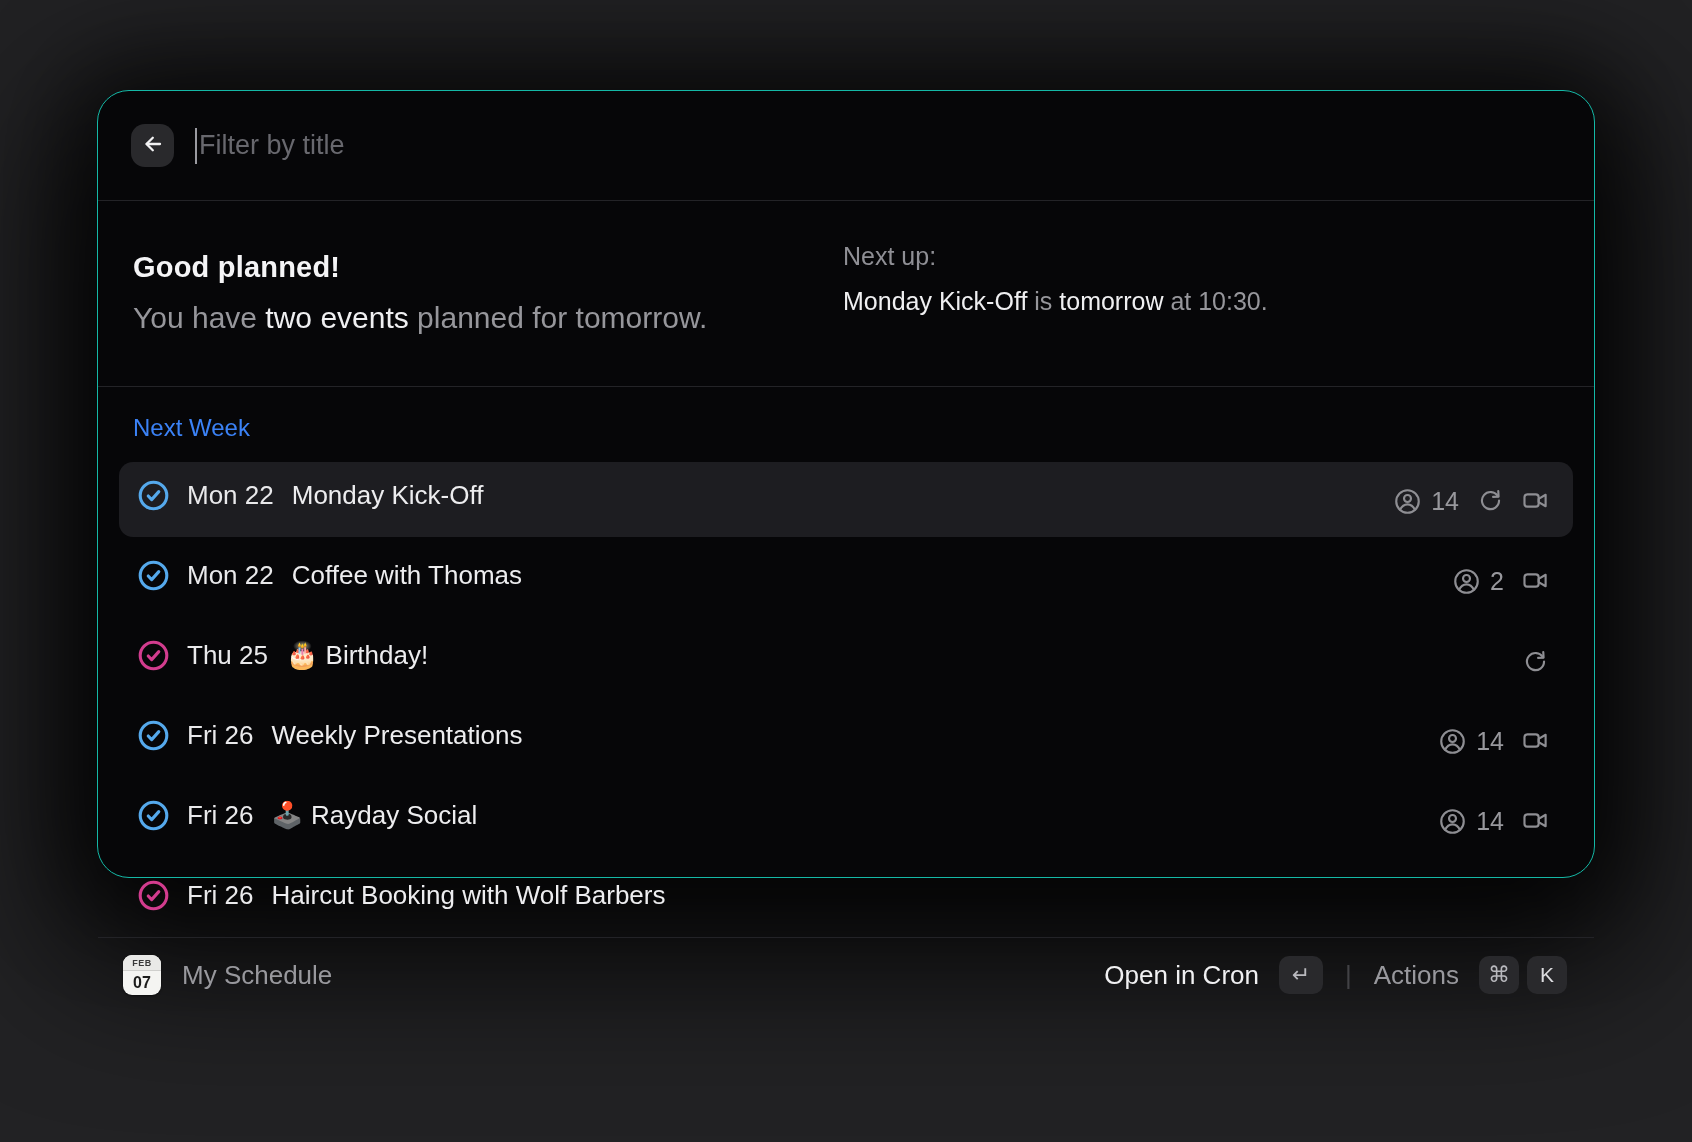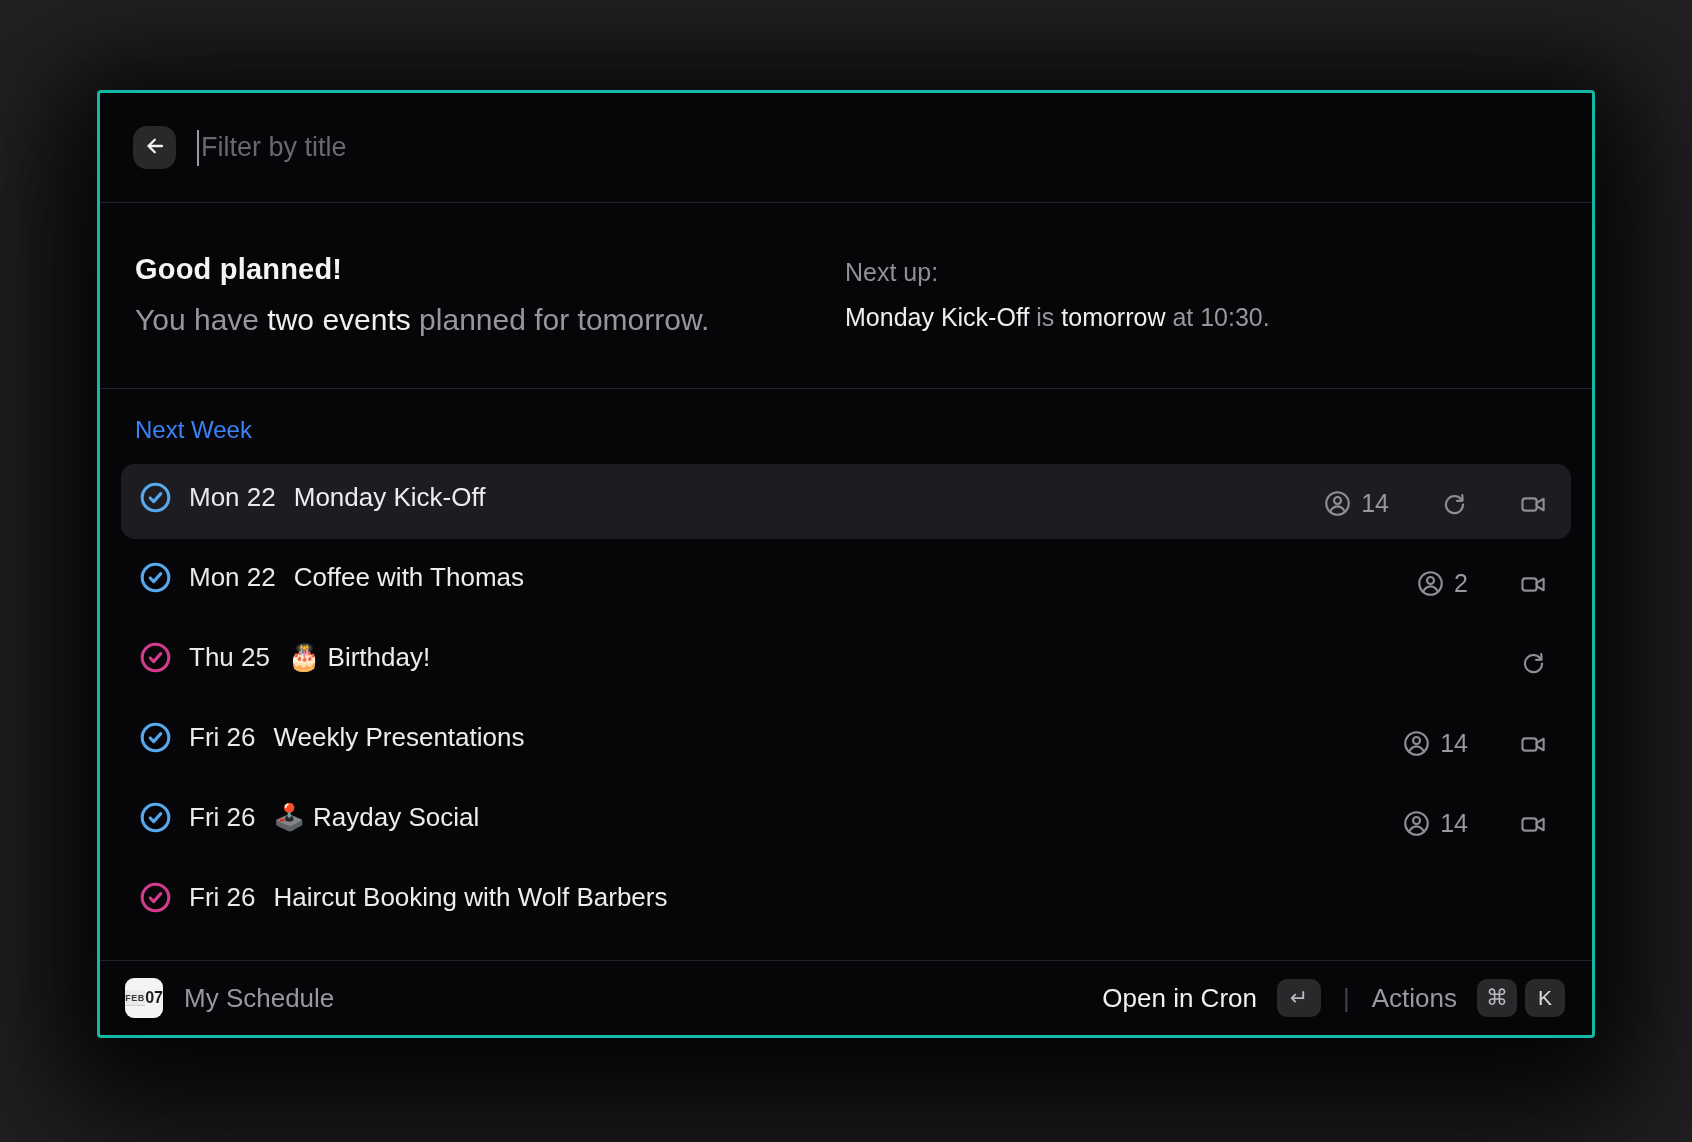--- a/index.html
+++ b/index.html
@@ -3,24 +3,24 @@
 <meta charset="utf-8">
 <style>
   * { margin:0; padding:0; box-sizing:border-box; }
   html,body { width:1692px; height:1142px; overflow:hidden; }
   body {
     background:#222224;
     font-family:"Liberation Sans", sans-serif;
     position:relative;
   }
   .panel {
-    position:absolute; left:97px; top:90px; width:1498px; height:948px;
+    position:absolute; left:97px; top:90px; width:1498px; height:788px;
     background:#060608;
-    border:3px solid #14b8a6;
-    border-radius:4px;
+    border:1px solid #14b8a6;
+    border-radius:32px;
     box-shadow:0 50px 140px 40px rgba(0,0,0,.78), 0 0 90px 25px rgba(0,0,0,.55);
     display:flex; flex-direction:column;
     color:#ececee;
   }
   
   .search-bar {
     height:110px; flex:0 0 110px;
     display:flex; align-items:center;
     padding:0 35px 0 33px;
     border-bottom:1px solid #232327;
@@ -39,21 +39,21 @@
     font-family:"Liberation Sans", sans-serif;
     font-size:27px; color:#e8e8ea; margin-left:2px;
   }
   .search-input::placeholder { color:#68686e; }
   
   .greeting-row {
     flex:0 0 186px; position:relative;
     border-bottom:1px solid #232327;
   }
   .greet-col { position:absolute; left:35px; top:50px; }
-  .nextup-col { position:absolute; left:745px; top:55px; }
+  .nextup-col { position:absolute; left:745px; top:41px; }
   .greet-title { font-size:29px; font-weight:700; color:#f4f4f6; letter-spacing:.2px; }
   .greet-line { margin-top:17px; font-size:30px; color:#96969b; }
   .nextup-label { font-size:25px; color:#8f8f95; }
   .nextup-line { margin-top:16px; font-size:25px; color:#96969b;text-align:right; }
   .seg-strong { color:#efeff1; }
   
   .list-area { flex:1 1 auto; padding:0 21px; }
   .section-label { margin:27px 0 16px 14px; font-size:24px; color:#3b82f6; }
   .rows { margin-top:20px; display:flex; flex-direction:column; gap:5px; }
   .event-row {
@@ -61,37 +61,37 @@
     display:flex; align-items:center;
     padding:0 24px 8px 19px;
     cursor:pointer;
   }
   .event-row.selected { background:#1d1d21; }
   .check-icon { width:31px; height:31px; flex:0 0 auto; }
   .check-icon svg { width:31px; height:31px; fill:none; stroke-linecap:round; stroke-linejoin:round; }
   .event-date { margin-left:18px; font-size:26px; color:#e9e9eb; white-space:nowrap; }
   .event-title { margin-left:18px; font-size:26px; color:#ededef; white-space:nowrap; flex:1 1 auto;
     overflow:hidden; text-overflow:ellipsis; }
-  .row-trailing { display:flex; align-items:flex-end; gap:52px; flex:0 0 auto;margin-top:12px; }
+  .row-trailing { display:flex; align-items:flex-start; gap:18px; flex:0 0 auto;margin-top:12px; }
   .attendees { display:flex; align-items:center; gap:10px; }
   .attendees svg, .recur-icon svg, .video-icon svg {
     width:27px; height:27px; fill:none; stroke:#8e8e93; stroke-width:1.9;
     stroke-linecap:round; stroke-linejoin:round; display:block;
   }
   .attendee-count { font-size:25px; color:#98989d; }
   
   .footer-bar {
     flex:0 0 75px; border-top:1px solid #232327;
     display:flex; align-items:center;
     padding:0 27px 0 25px;
   }
   .cal-icon {
     width:38px; height:40px; border-radius:9px; overflow:hidden;
     background:#f4f4f2; flex:0 0 auto;
-    display:flex; align-items:center;
+    display:flex; flex-direction:column; align-items:center;
     box-shadow:0 1px 2px rgba(0,0,0,.5);
   }
   .cal-month { font-size:9px; font-weight:700; color:#3a3a3a; letter-spacing:.5px;
     background:#e9e9e7; width:100%; text-align:center; padding:3px 0 2px;
     border-bottom:1px solid #cfcfcd; }
   .cal-day { font-size:16px; font-weight:700; color:#1c1c1c; line-height:24px; }
   .footer-left-label { margin-left:21px; font-size:26px; color:#98989d; }
   .footer-right { margin-left:auto; display:flex; align-items:center; }
   .open-label { font-size:26px; color:#f0f0f2; }
   .keycap {

